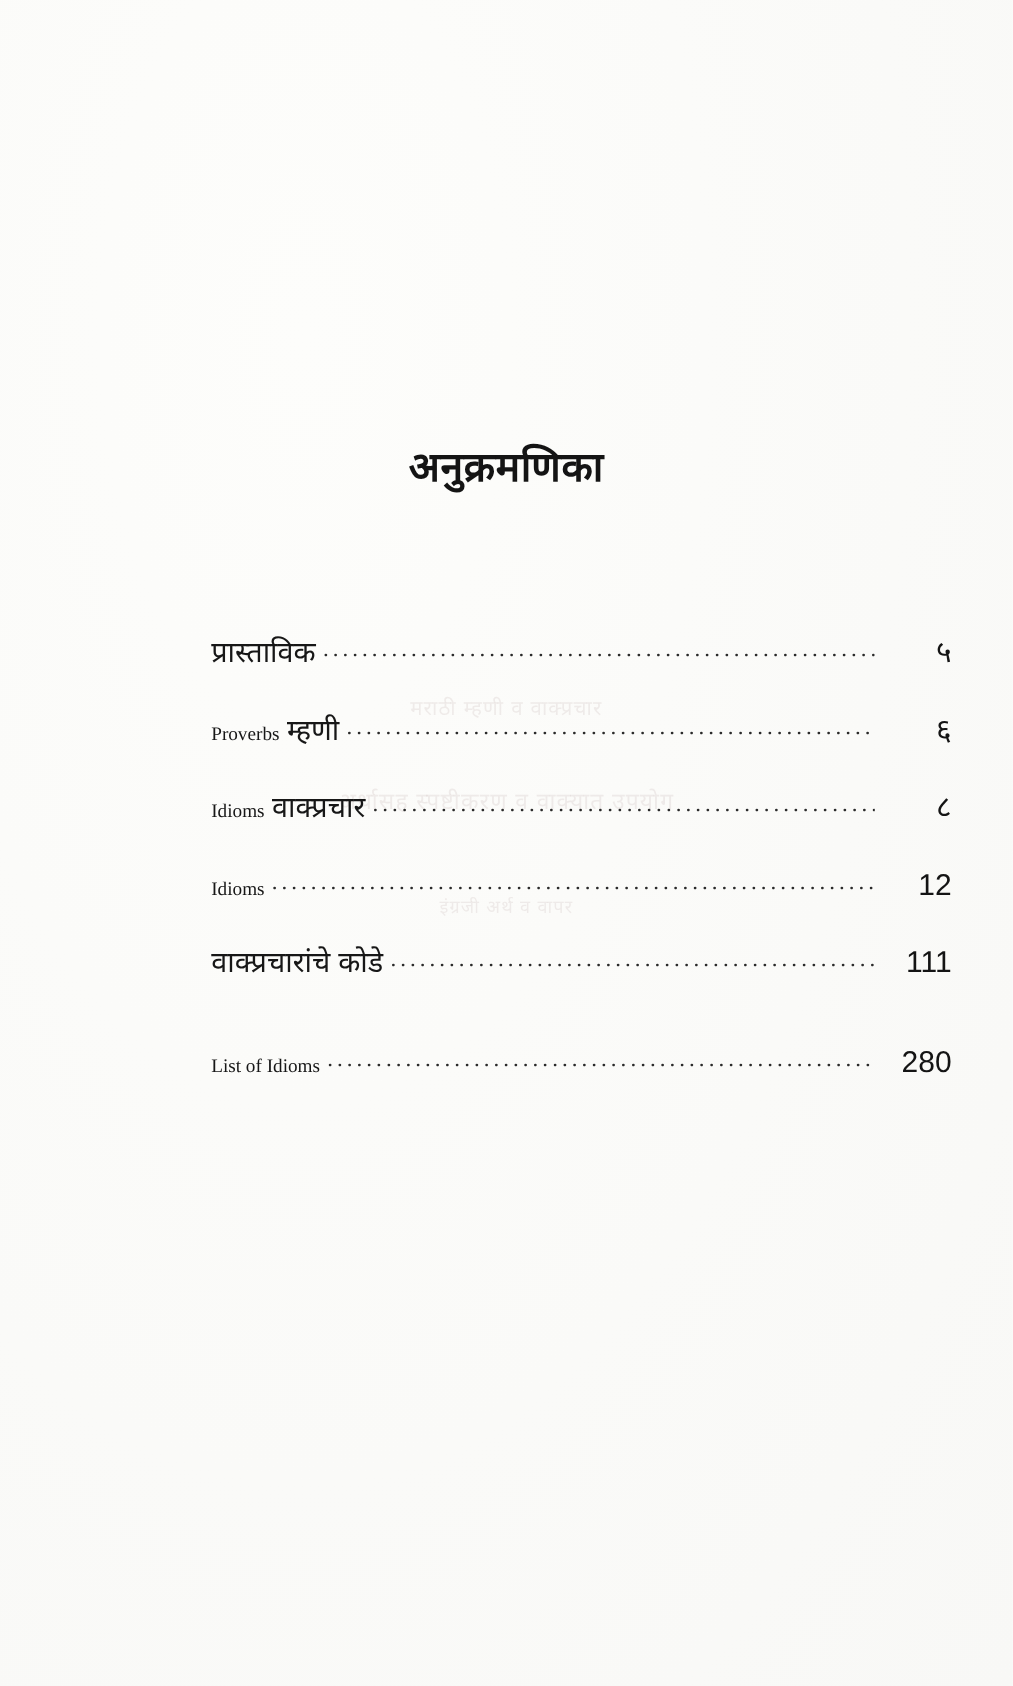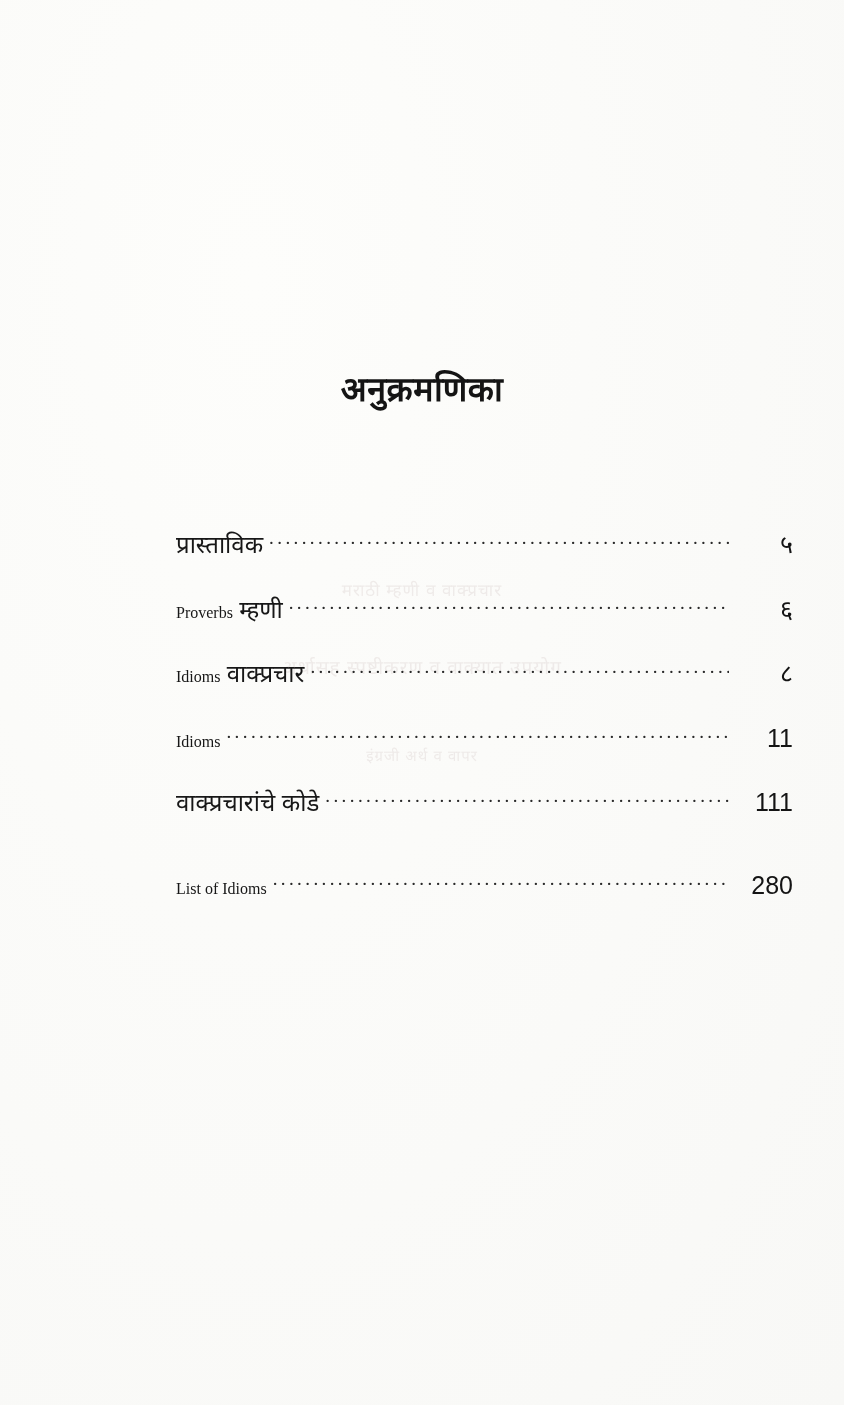--- a/index.html
+++ b/index.html
@@ -63,21 +63,21 @@
 
   .toc-list {
     position: absolute;
     top: 528px;
     left: 176px;
     width: 617px;
   }
 
   .toc-row {
     display: flex;
-    align-items: flex-start;
+    align-items: center;
     width: 100%;
     margin-bottom: 29px;
     font-size: 25px;
     line-height: 1.35;
   }
 
   .toc-label {
     white-space: nowrap;
     padding-right: 6px;
     color: #171717;
@@ -158,21 +158,21 @@
       </span>
       <span class="toc-dots">..............................................................................................</span>
       <span class="toc-page">८</span>
     </div>
 
     <div class="toc-row r3">
       <span class="toc-label">
         <span class="lat">Idioms</span>
       </span>
       <span class="toc-dots">..............................................................................................</span>
-      <span class="toc-page">11</span>
+      <span class="toc-page">12</span>
     </div>
 
     <div class="toc-row r4">
       <span class="toc-label">
         <span class="dev">वाक्प्रचारांचे  कोडे</span>
       </span>
       <span class="toc-dots">..............................................................................................</span>
       <span class="toc-page">111</span>
     </div>
 

